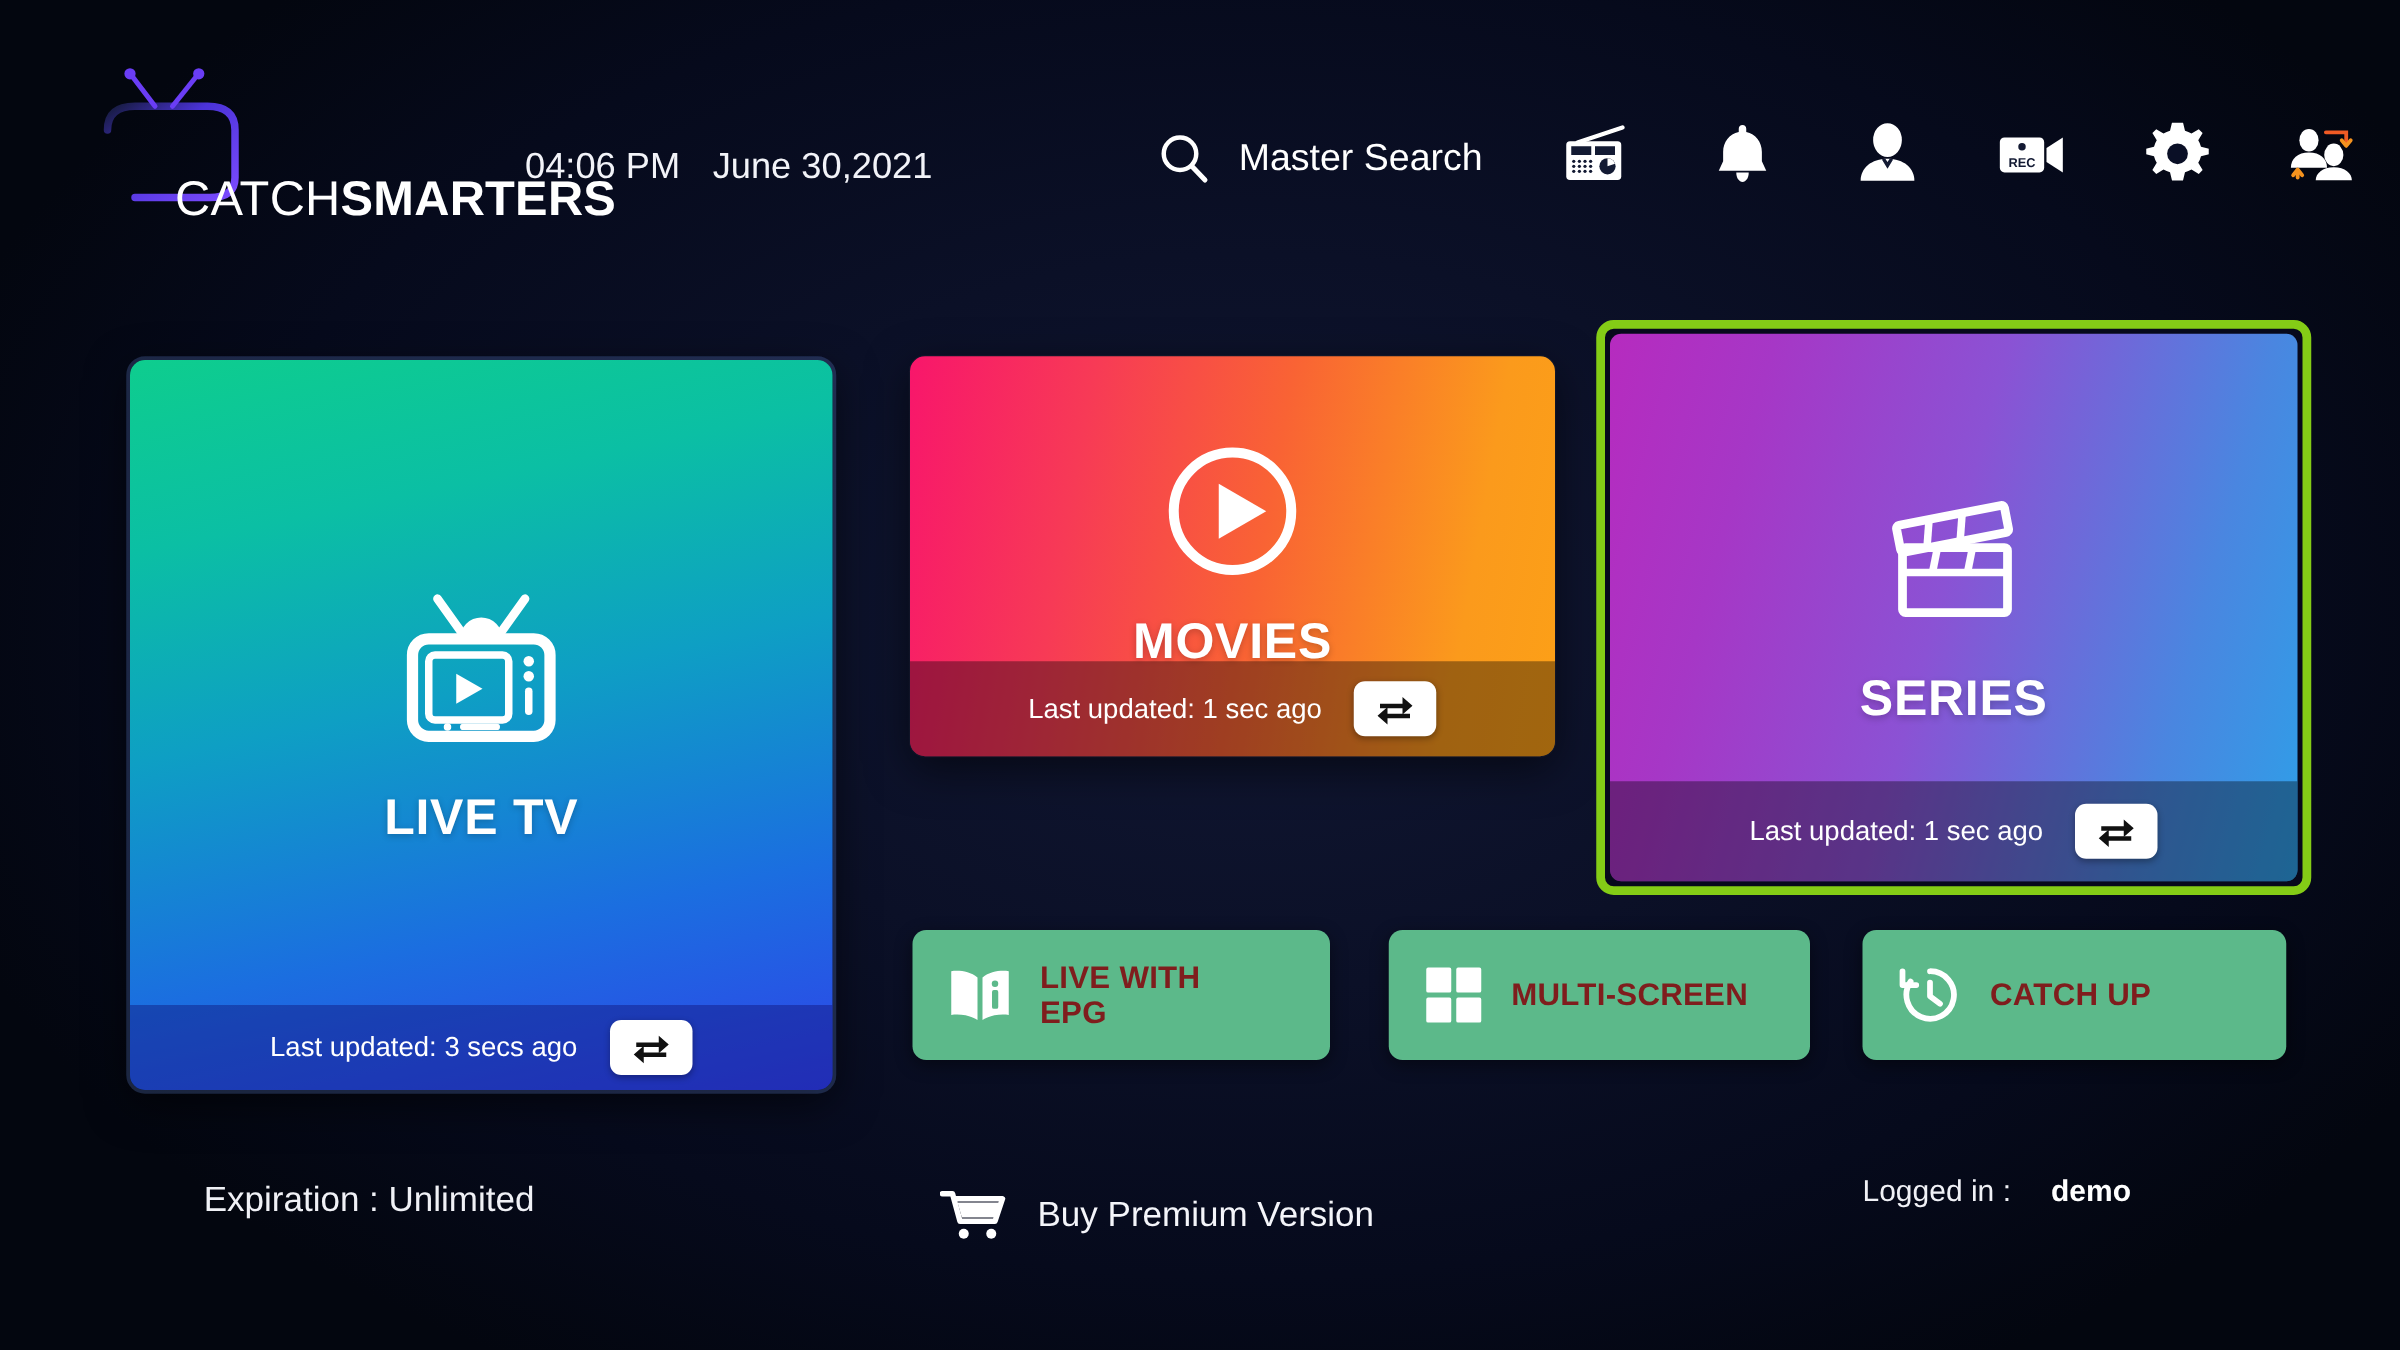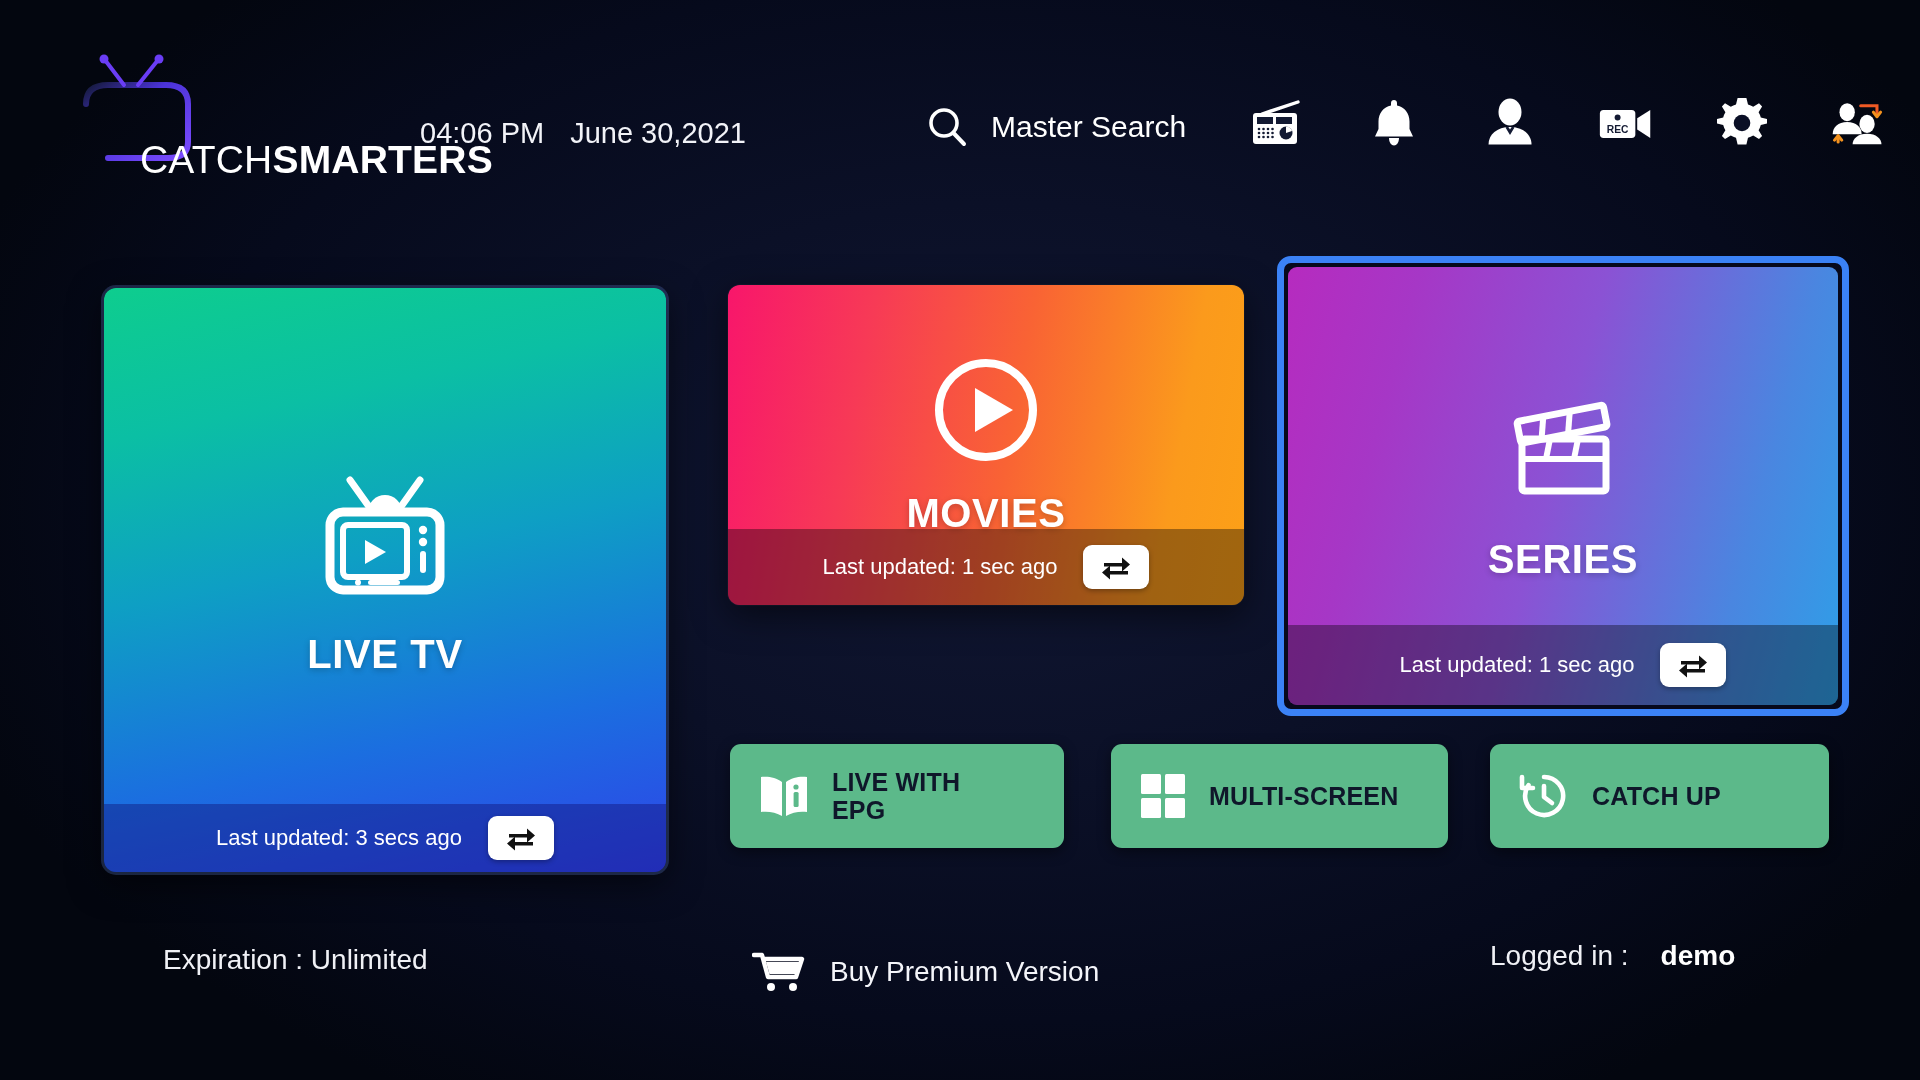--- a/index.html
+++ b/index.html
@@ -170,21 +170,21 @@
   #card-movies .card-icon { margin-bottom: 22px; }
   #card-movies .card-foot { height: 76px; }
 
   
   #card-series-wrap {
     position: absolute;
     left: 1277px;
     top: 256px;
     width: 572px;
     height: 460px;
-    border: 7px solid #3b82f6;
+    border: 7px solid #84cc16;
     border-radius: 14px;
     padding: 4px;
     background: #07091c;
   }
   #card-series {
     position: absolute;
     left: 4px; top: 4px;
     width: 550px;
     height: 438px;
     border-radius: 9px;
@@ -204,40 +204,40 @@
     display: flex;
     align-items: center;
     padding-left: 28px;
     gap: 22px;
     cursor: pointer;
     box-shadow: 0 4px 14px rgba(0,0,0,0.45);
   }
   .gbtn-label {
     font-size: 25px;
     font-weight: 700;
-    color: #0f172a;
+    color: #7f1d1d;
     line-height: 1.12;
     letter-spacing: 0.2px;
   }
   #gbtn-epg   { left: 730px;  top: 744px; width: 334px; }
   #gbtn-multi { left: 1111px; top: 744px; width: 337px; }
   #gbtn-catch { left: 1490px; top: 744px; width: 339px; }
 
   
   .footer-item {
     position: absolute;
     display: flex;
     align-items: center;
     gap: 24px;
     white-space: nowrap;
   }
   #footer-expiration { left: 163px; top: 944px; font-size: 28px; color: #f0f1f6; }
   #footer-buy        { left: 752px; top: 950px; cursor: pointer; }
   #footer-buy .buy-label { font-size: 28px; color: #f4f5fa; }
-  #footer-login      { left: 1490px; top: 940px; font-size: 28px; color: #f0f1f6; }
+  #footer-login      { left: 1490px; top: 940px; font-size: 24px; color: #f0f1f6; }
   #footer-login .user { font-weight: 700; color: #ffffff; margin-left: 8px; }
 </style>
 </head>
 <body>
 
 <div class="header">
 
   <div class="brand">
     <svg class="brand-svg" width="130" height="110" viewBox="0 0 130 110">
       <defs>

